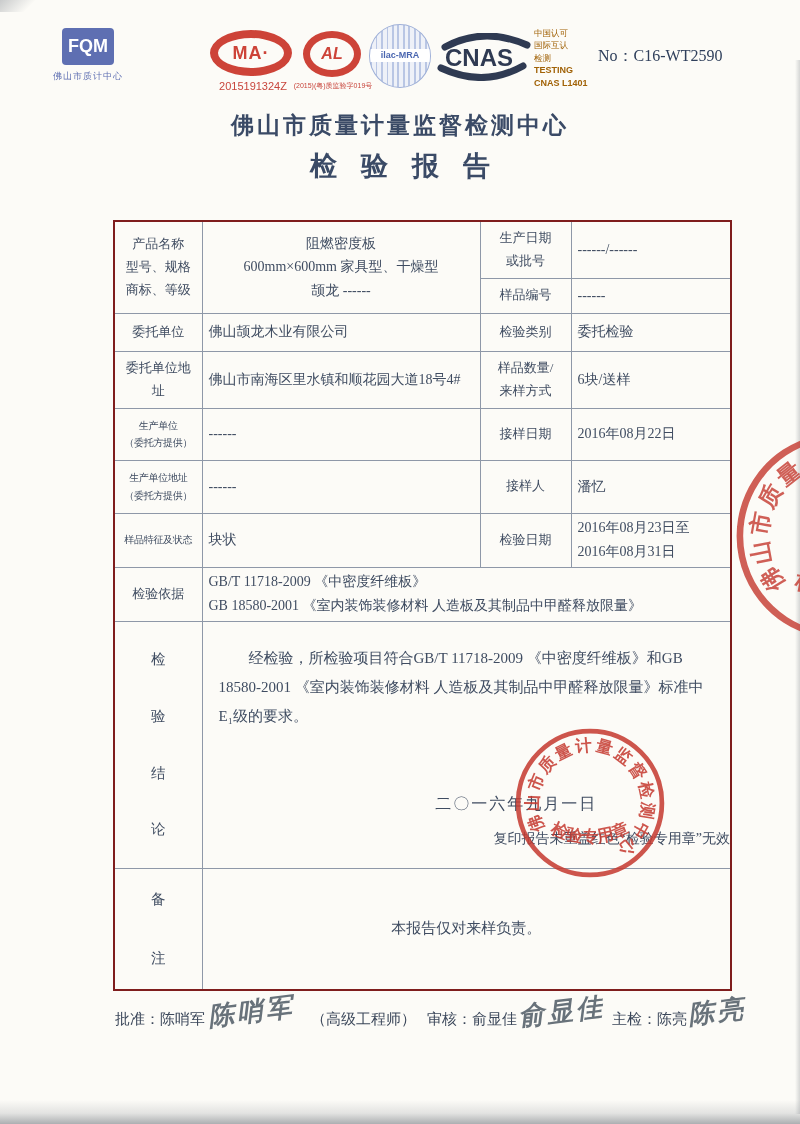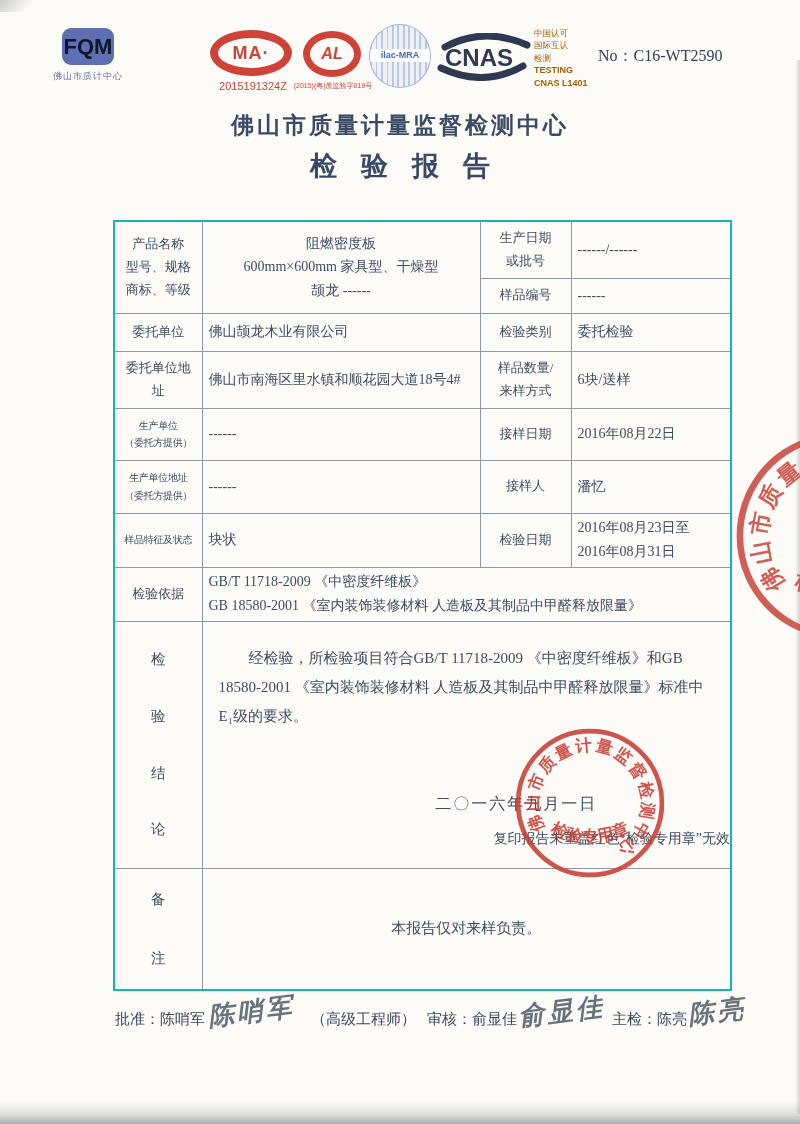--- a/index.html
+++ b/index.html
@@ -1,21 +1,21 @@
 <!DOCTYPE html>
 <html><head>
 <meta charset="utf-8">
 <style>
   html,body{margin:0;padding:0;background:#8a8d90;}
   .page{position:relative;width:800px;height:1124px;margin:0 auto;background:#fcfbf7;
         overflow:hidden;font-family:"Liberation Serif","DejaVu Serif",serif;color:#3f4c61;}
 
   
   .logo-fqm{position:absolute;left:62px;top:28px;width:52px;height:37px;background:#5e6fb2;
-            border-radius:9px;color:#0f172a;font-weight:bold;font-size:22px;display:flex;
+            border-radius:4px;color:#ffffff;font-weight:bold;font-size:18px;display:flex;
             align-items:center;justify-content:center;font-family:"Liberation Sans",sans-serif;}
   .fqm-cap{position:absolute;left:28px;top:70px;width:120px;text-align:center;font-size:9px;
            color:#5e6fb2;letter-spacing:1px;font-family:"Liberation Sans",sans-serif;}
   .logo-cma{position:absolute;left:210px;top:30px;width:82px;height:46px;border:8px solid #cd4338;
             border-radius:50%;box-sizing:border-box;display:flex;align-items:center;justify-content:center;
             color:#cd4338;font-weight:bold;font-size:18px;font-family:"Liberation Sans",sans-serif;letter-spacing:1px;}
   .cma-cap{position:absolute;left:203px;top:80px;width:100px;font-size:11px;color:#c8453c;
            text-align:center;font-family:"Liberation Sans",sans-serif;}
   .logo-cal{position:absolute;left:303px;top:31px;width:58px;height:46px;border:7px solid #cd4338;
             border-radius:50%;box-sizing:border-box;display:flex;align-items:center;justify-content:center;
@@ -37,21 +37,21 @@
   
   .org-title{position:absolute;left:0;right:0;top:110px;text-align:center;font-size:23px;
              letter-spacing:3px;font-weight:600;color:#3a4a66;}
   .report-title{position:absolute;left:0;right:0;top:148px;text-align:center;font-size:27px;
                 letter-spacing:24px;padding-left:24px;font-weight:bold;color:#3a4a66;}
   .meta-row{position:absolute;left:115px;top:197px;width:615px;display:flex;
             justify-content:space-between;font-size:15px;}
 
   
   table.main{position:absolute;left:113px;top:220px;width:617px;border-collapse:collapse;
-             table-layout:fixed;font-size:14px;color:#3f4c61;border:2px solid #14b8a6;}
+             table-layout:fixed;font-size:14px;color:#3f4c61;border:2px solid #7f1d1d;}
   table.main td{border:1px solid #8e98a8;padding:1px 6px;vertical-align:middle;}
   .lbl{text-align:center;white-space:pre-line;line-height:1.75;font-size:13px;}
   .tight{font-size:10px;letter-spacing:-0.3px;}
   .val{white-space:pre-line;line-height:1.7;padding-left:10px;}
   .center{text-align:center;}
   .vlabel{white-space:pre-line;text-align:center;font-size:14.5px;}
   .vl4{line-height:3.9;}
   .vl2{line-height:4.1;}
   .cwrap{position:relative;height:246px;}
   .ctext{padding:22px 16px 0 16px;text-indent:2em;line-height:1.95;font-size:15px;}

